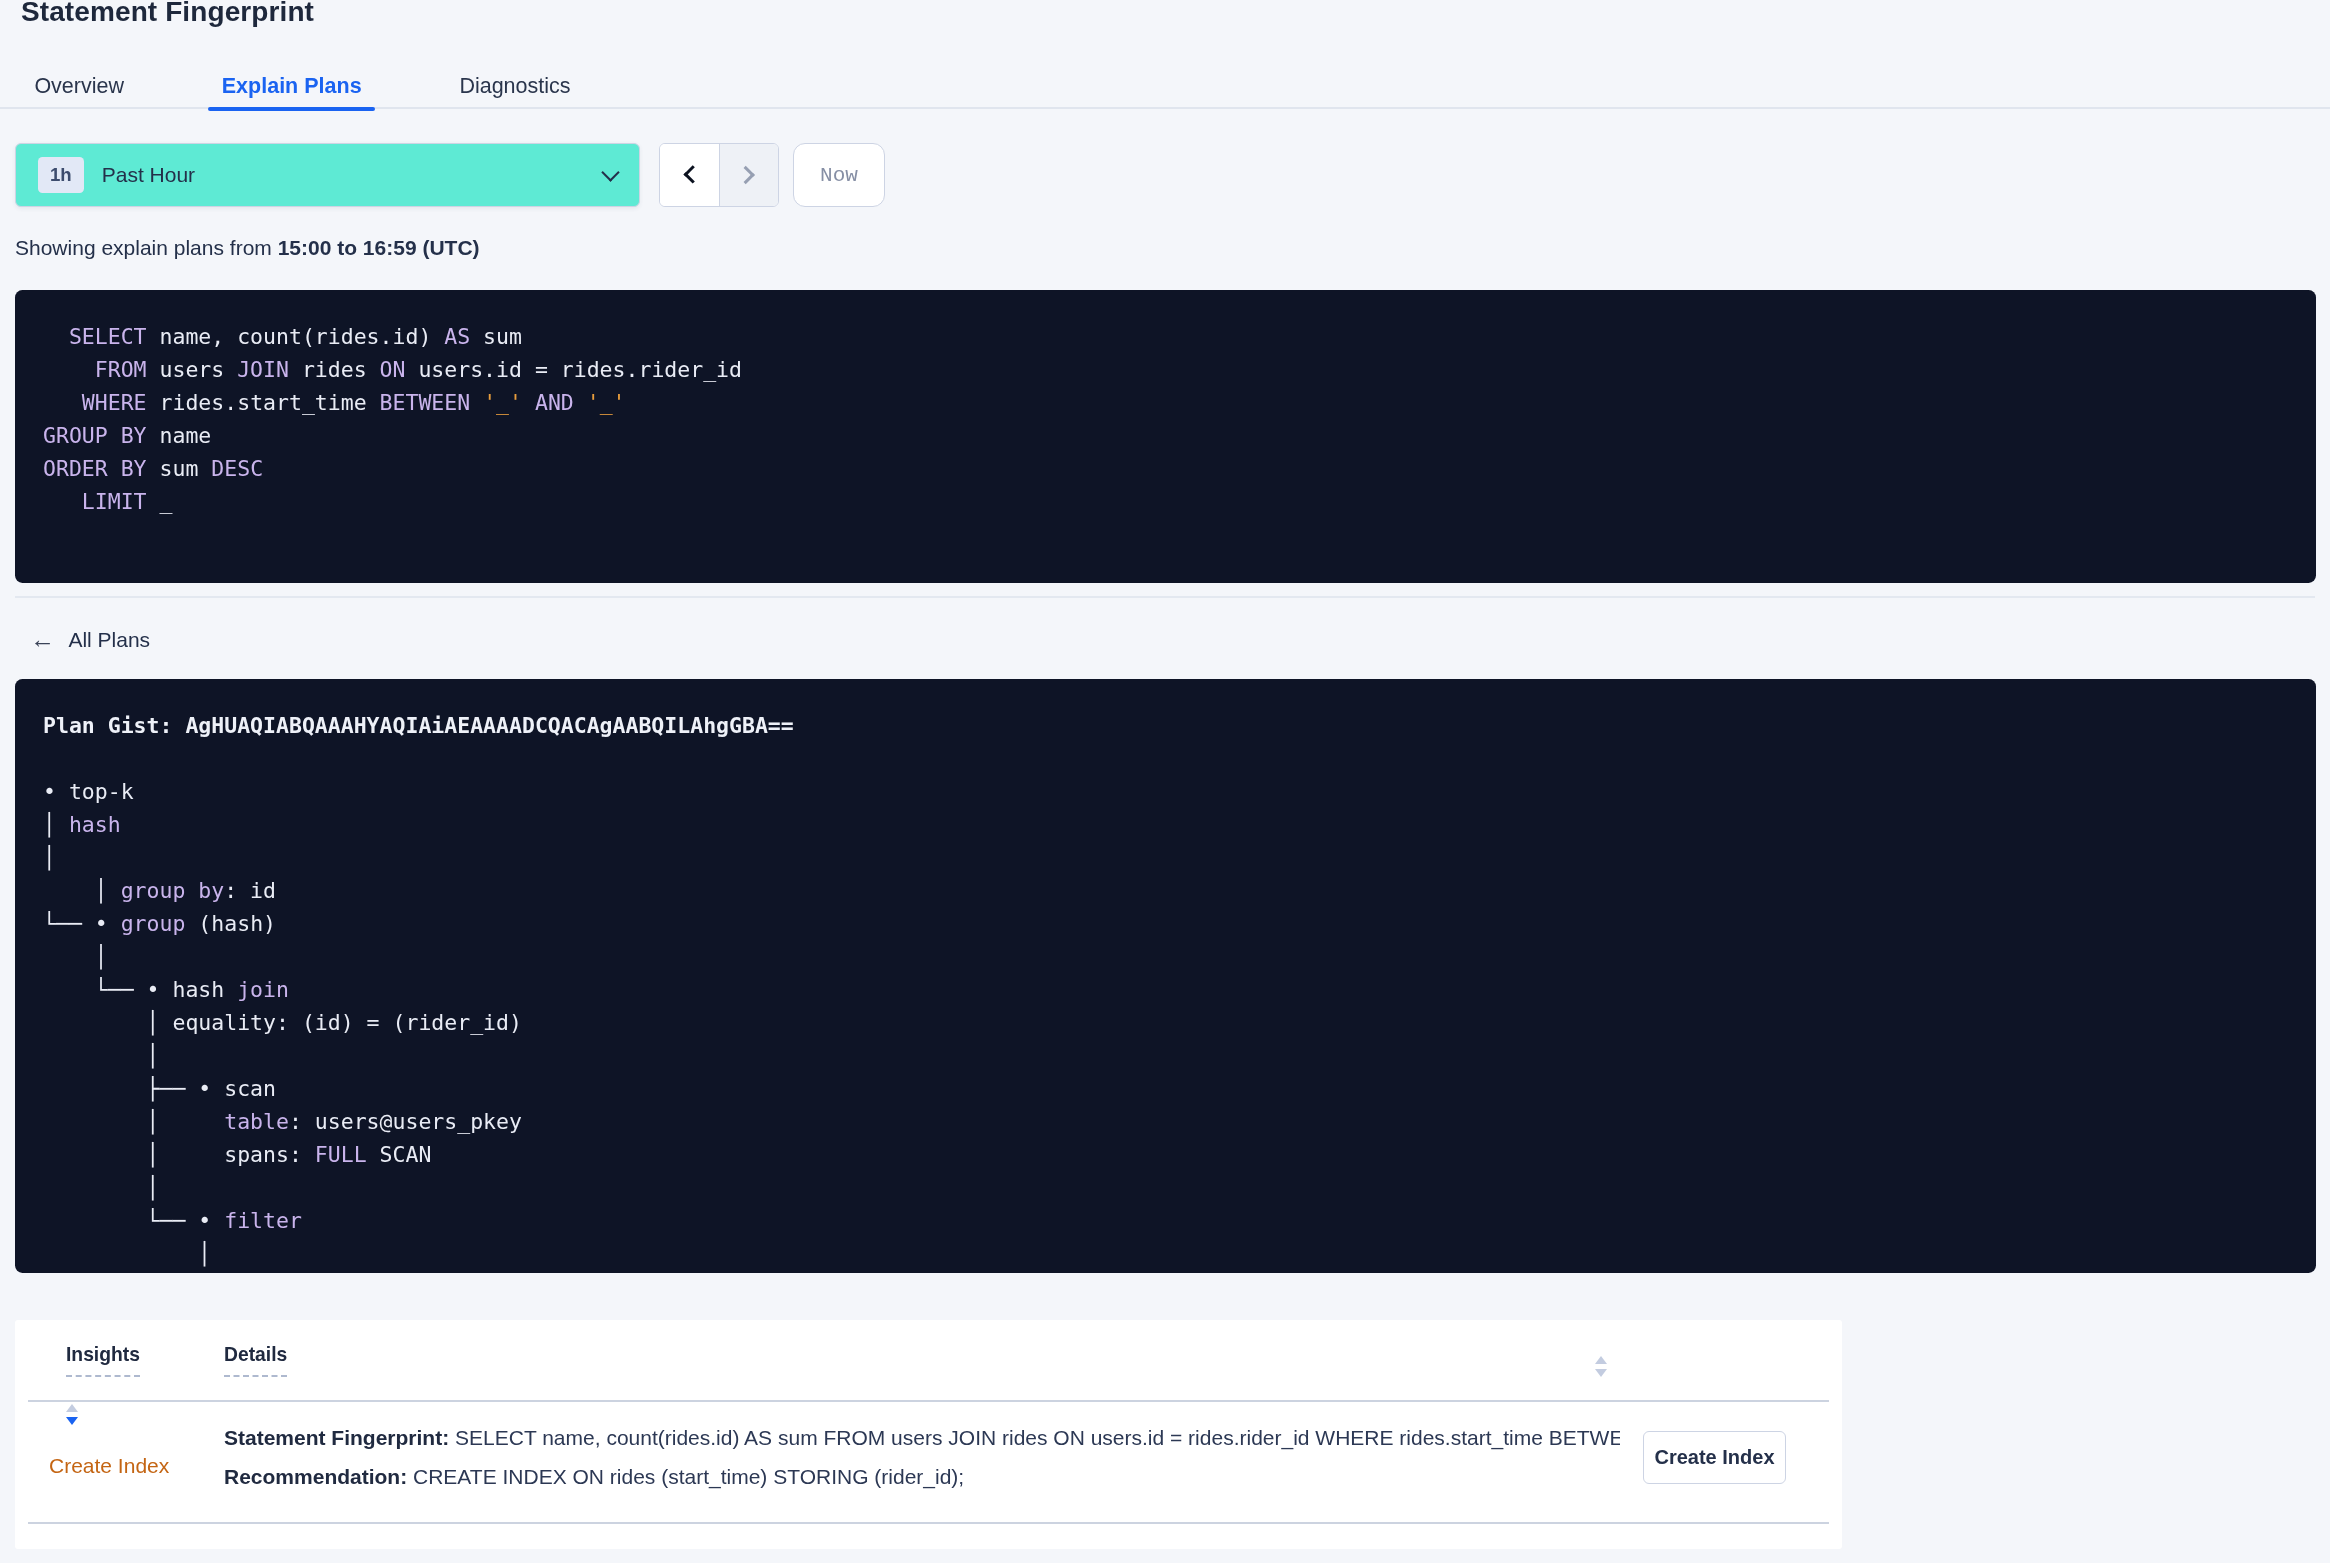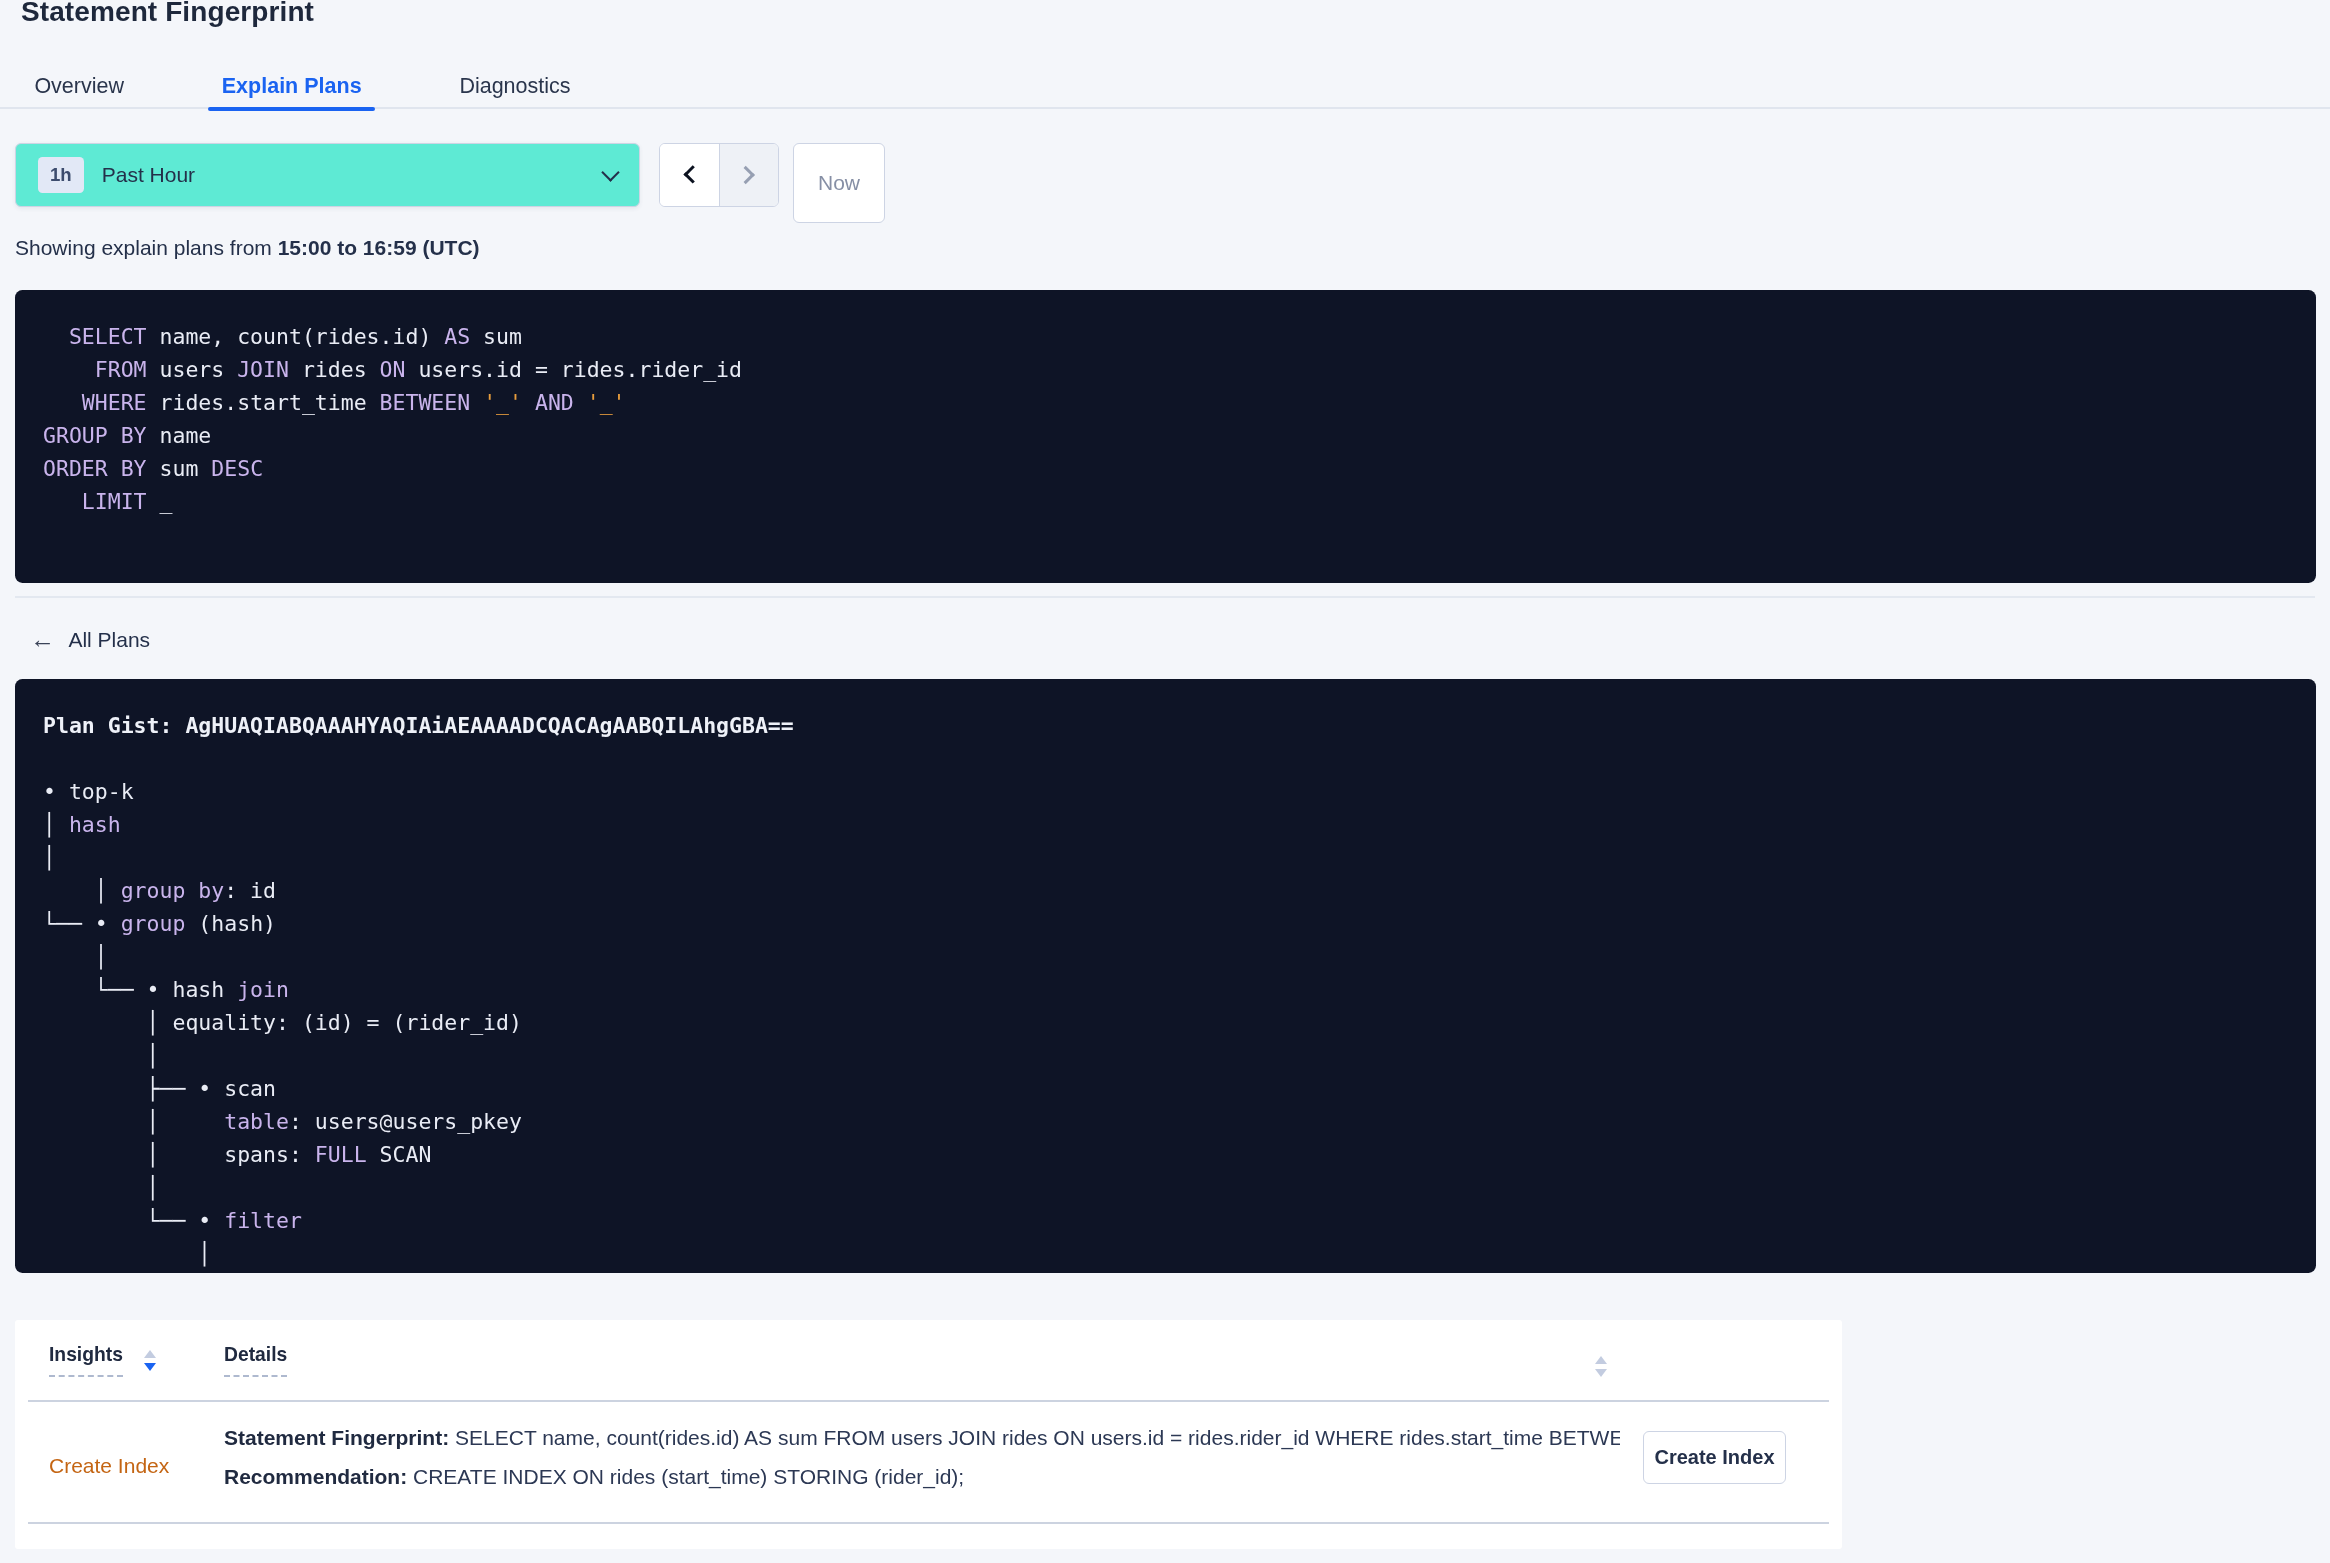--- a/index.html
+++ b/index.html
@@ -19,41 +19,41 @@
   .range-picker{position:absolute;left:15px;top:143px;width:625px;height:64px;background:#5eead4;border:1.5px solid #cdd4e4;border-radius:6px;display:flex;align-items:center;padding:0 22px;box-sizing:border-box;box-shadow:0 1.5px 4.5px rgba(40,55,90,.07);cursor:pointer;}
   .interval-badge{background:#e2e8f6;color:#3d4c6e;font-weight:bold;font-size:18.6px;padding:6.7px 12px;border-radius:4.5px;}
   .range-label{margin-left:18px;font-size:21px;color:#24304a;}
   .chev-down{margin-left:auto;width:11px;height:11px;border-left:2.2px solid #24304a;border-bottom:2.2px solid #24304a;transform:rotate(-45deg);margin-top:-6px;}
   .pager{position:absolute;left:659px;top:143px;width:120px;height:64px;border:1.5px solid #cdd4e4;border-radius:6px;background:#fff;display:flex;overflow:hidden;box-sizing:border-box;}
   .pager-btn{flex:1;display:flex;align-items:center;justify-content:center;background:#fff;border:none;cursor:pointer;padding:0;}
   .pager-btn.next{background:#eef1f6;border-left:1.5px solid #cdd4e4;}
   .chev{width:13.4px;height:13.4px;box-sizing:border-box;}
   .chev-left{border-left:3.7px solid #0c1220;border-bottom:3.7px solid #0c1220;transform:rotate(45deg);margin-left:6px;}
   .chev-right{border-left:3px solid #969fb2;border-bottom:3px solid #969fb2;transform:rotate(225deg);margin-right:6px;}
-  .now-btn{position:absolute;left:793px;top:143px;width:92px;height:80px;background:#fff;border:1.5px solid #cdd4e4;border-radius:6px;font-size:21px;color:#868fa5;font-family:Liberation Sans, sans-serif;cursor:pointer;}
+  .now-btn{position:absolute;left:793px;top:143px;width:92px;height:64px;background:#fff;border:1.5px solid #cdd4e4;border-radius:12px;font-size:21px;color:#868fa5;font-family:Liberation Mono, monospace;cursor:pointer;}
   .showing{position:absolute;left:15px;top:236px;margin:0;font-size:21px;color:#24304a;}
   .showing b{font-weight:bold;}
   
   .code-card{position:absolute;left:15px;width:2301px;background:#0e1426;border-radius:7.4px;box-sizing:border-box;padding:30px 28px;overflow:hidden;}
   .sql-card{top:290px;height:293px;}
   .plan-card{top:679px;height:594px;}
   .code{font-family:"DejaVu Sans Mono",monospace;font-size:21.5px;}
   .code>div{height:33px;line-height:33px;white-space:pre;}
   .tok-t{color:#e9ecf5;}
   .tok-k{color:#c9b4ec;}
   .tok-s{color:#e89d3d;}
   .tok-b{color:#eef1f8;font-weight:bold;}
   .section-divider{position:absolute;left:15px;top:596px;width:2300px;height:1.5px;background:#e3e8f0;}
   .all-plans{position:absolute;left:30px;top:627px;display:flex;align-items:center;gap:13.4px;font-size:21px;color:#24304a;cursor:pointer;text-decoration:none;}
   .arrow-left{font-size:25px;line-height:1;color:#3a4358;}
   
   .insights-card{position:absolute;left:15px;top:1320px;width:1827px;height:229px;background:#fff;border-radius:3px;}
   .th{position:absolute;top:24px;font-size:19.3px;font-weight:bold;color:#202a40;display:flex;align-items:flex-start;gap:21px;cursor:pointer;}
   .th .lbl{display:inline-block;border-bottom:2.2px dashed #aeb9cf;padding-bottom:9px;}
-  .th-insights{left:34px;}
+  .th-insights{left:51px;flex-direction:column;}
   .th-details{left:209px;}
   .sort{display:flex;flex-direction:column;gap:5.2px;margin-top:6px;}
   .tri-up{width:0;height:0;border-left:6.7px solid transparent;border-right:6.7px solid transparent;border-bottom:8.2px solid #c3cce0;}
   .tri-down{width:0;height:0;border-left:6.7px solid transparent;border-right:6.7px solid transparent;border-top:8.2px solid #c3cce0;}
   .tri-down.active{border-top-color:#1a63f1;}
   .sort-right{position:absolute;left:1580px;top:30px;cursor:pointer;}
   .head-divider{position:absolute;left:13.4px;right:13.4px;top:80px;height:1.5px;background:#ccd3e0;}
   .insight-link{position:absolute;left:34px;top:134px;font-size:21px;color:#c46513;cursor:pointer;text-decoration:none;}
   .details-cell{position:absolute;left:209px;top:104px;font-size:21px;color:#2c3854;width:1396px;}
   .details-cell .dline{line-height:27px;margin-bottom:12px;white-space:nowrap;overflow:hidden;}

